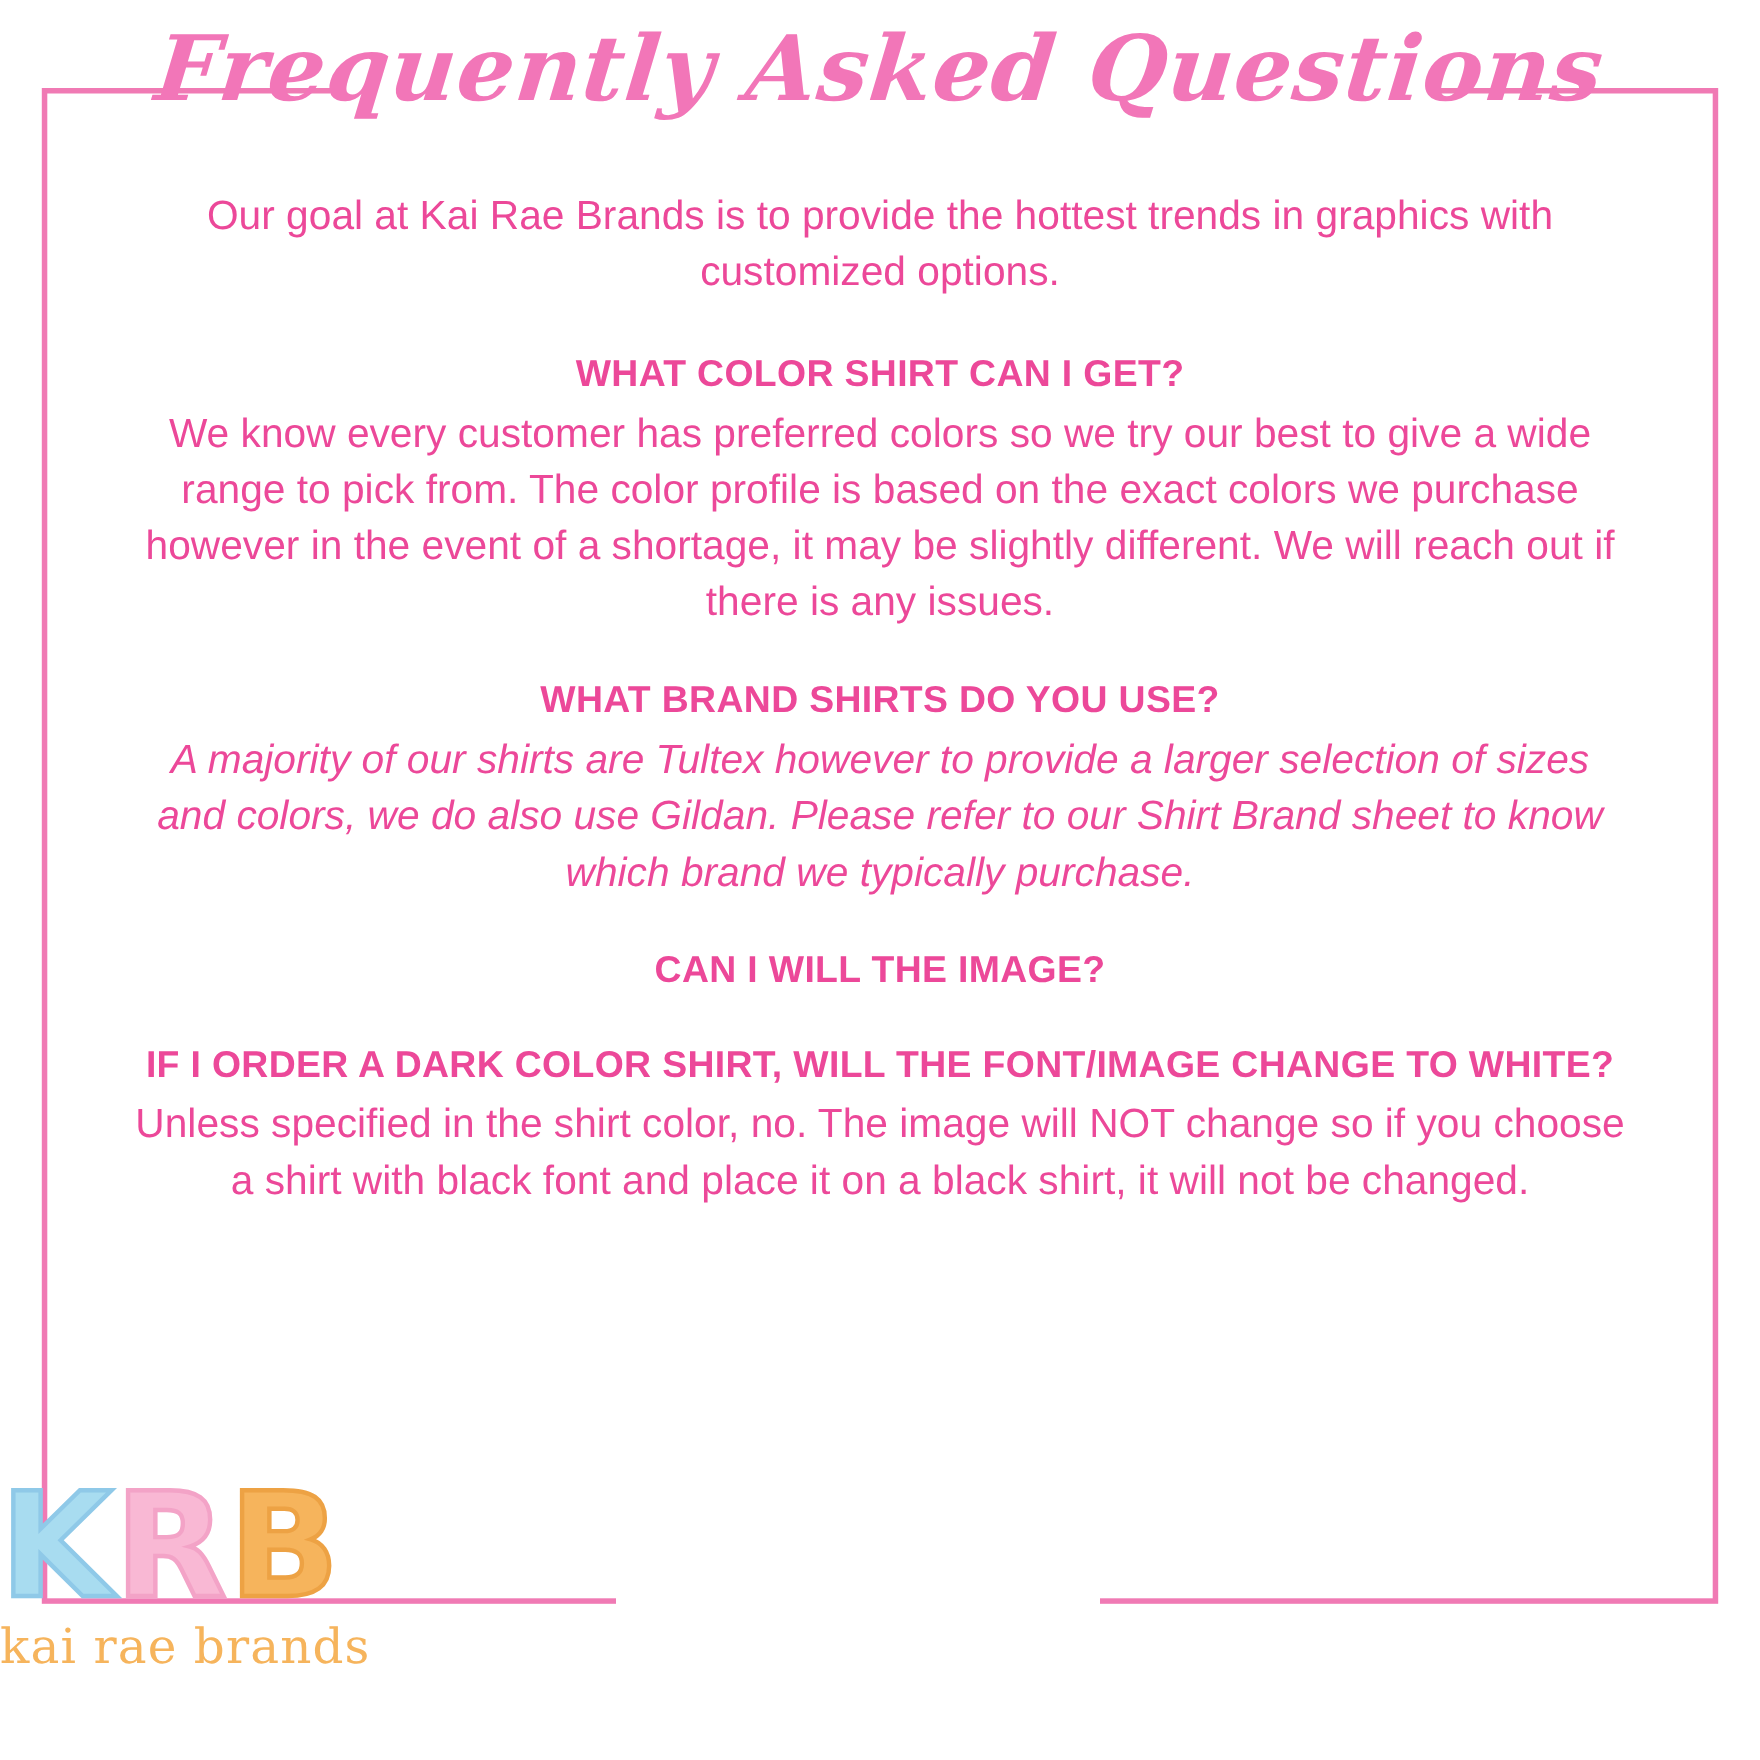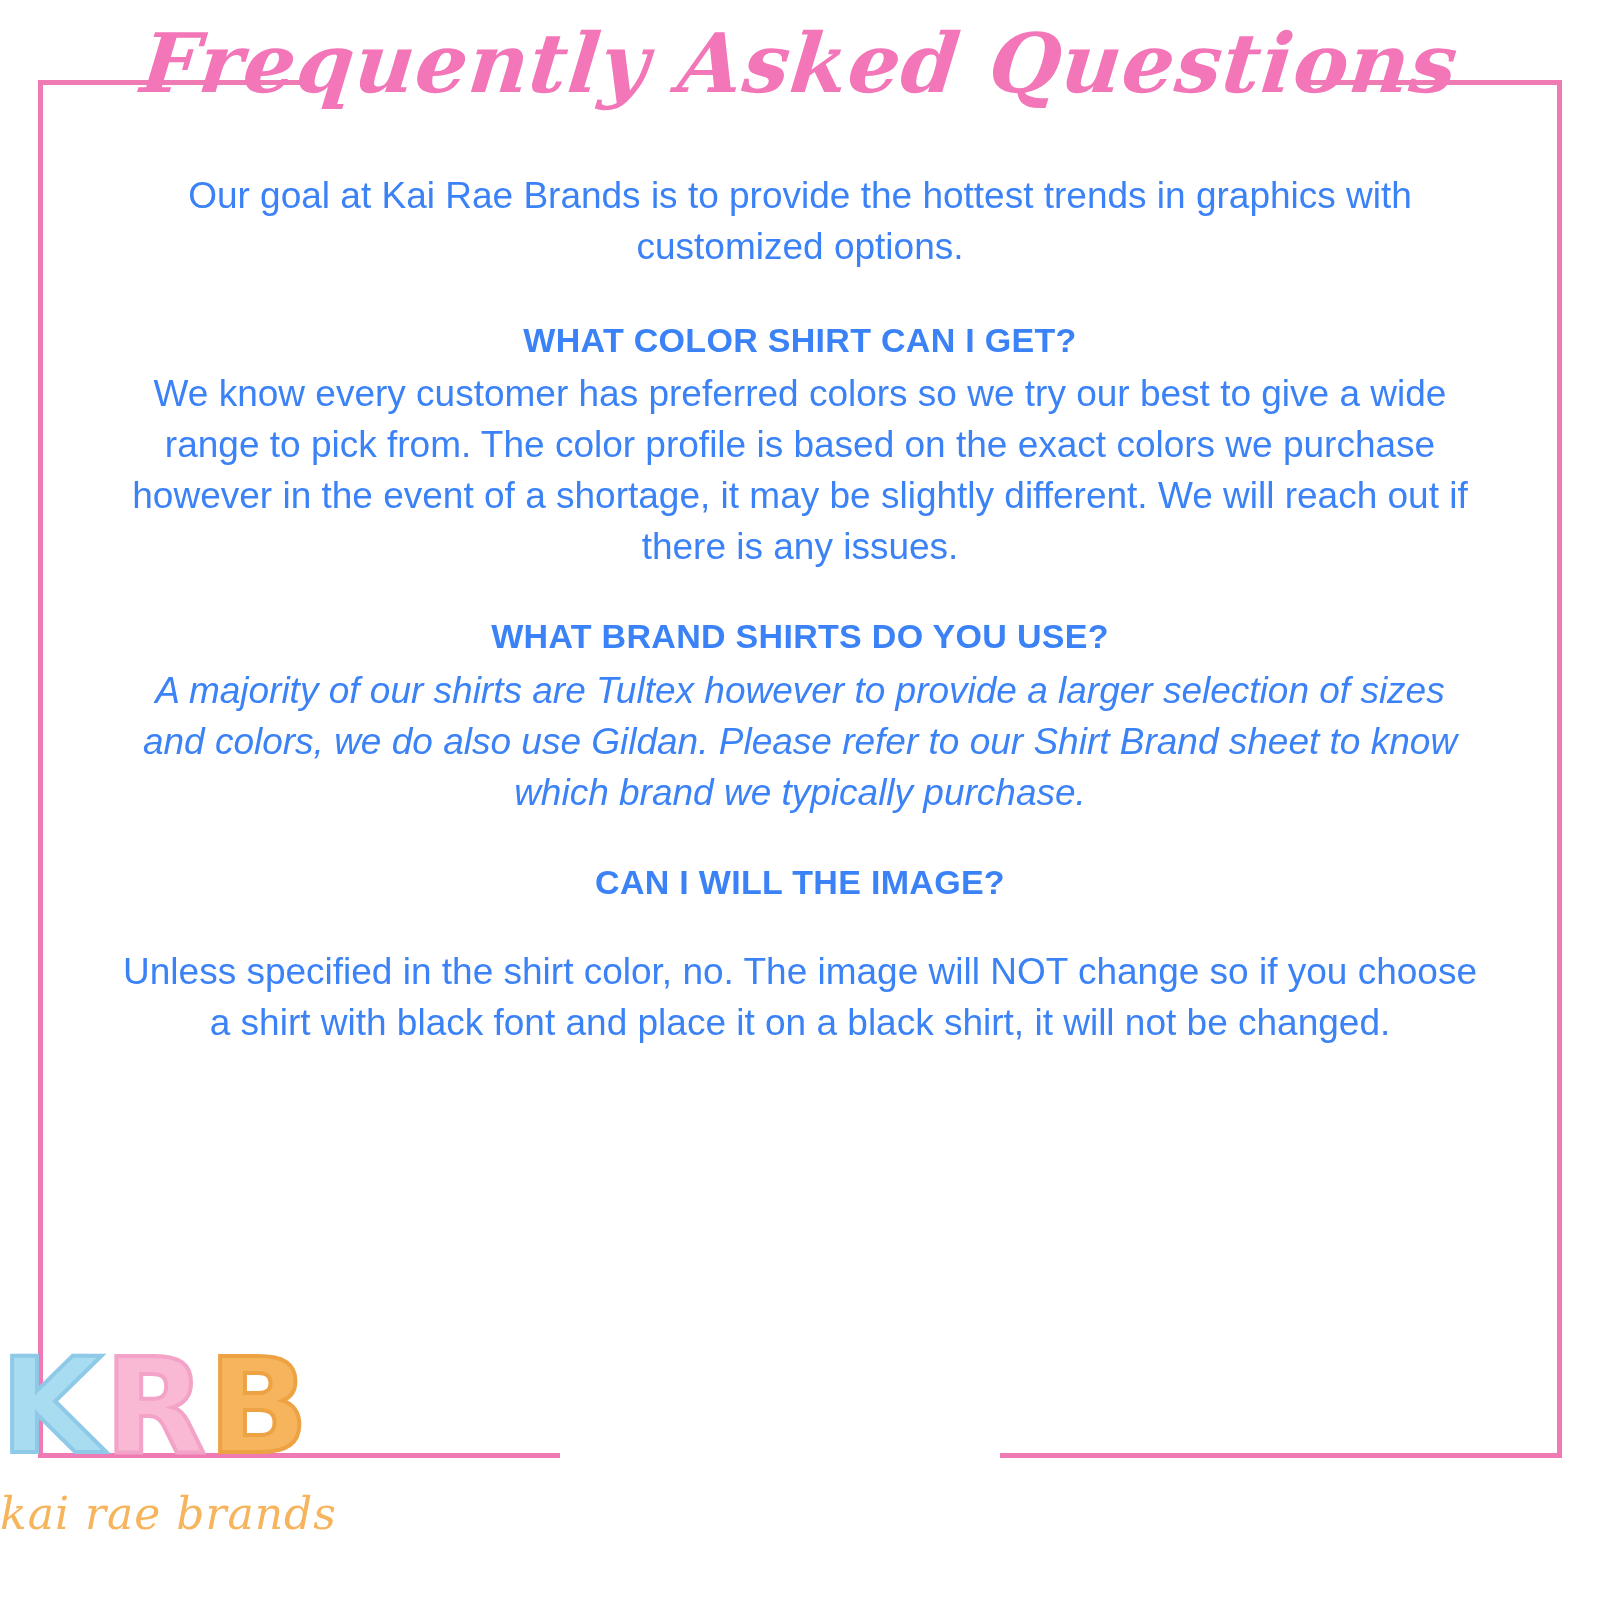--- a/index.html
+++ b/index.html
@@ -71,21 +71,21 @@
     transform: skewX(-6deg);
   }
 
   
   .content {
     position: absolute;
     left: 110px;
     top: 170px;
     width: 1380px;
     text-align: center;
-    color: #3b82f6;
+    color: #ec4899;
   }
   .intro {
     font-size: 37px;
     line-height: 1.38;
     margin: 0 0 46px 0;
     padding: 0 50px;
   }
   .qa {
     margin-bottom: 42px;
   }
@@ -121,24 +121,23 @@
     display: inline-block;
   }
   .logo-letters span {
     display: inline-block;
   }
   .l-k { color: #a8dcf0; -webkit-text-stroke: 4px #8fc9e8; }
   .l-r { color: #f9b8d4; -webkit-text-stroke: 4px #f3a3c7; }
   .l-b { color: #f6b45c; -webkit-text-stroke: 4px #eda244; }
   .logo-sub {
     font-family: "DejaVu Serif", serif;
-    font-style: italic;
     font-size: 44px;
     color: #f6b45c;
-    margin-top: 16px;
+    margin-top: 0;
     letter-spacing: 1px;
   }
 </style>
 </head>
 <body>
 
 <div class="page">
 
   <div class="frame"></div>
   <div class="frame-gap-top"></div>
@@ -160,20 +159,21 @@
     <div class="qa qa-2">
       <p class="q">WHAT BRAND SHIRTS DO YOU USE?</p>
       <p class="a">A majority of our shirts are Tultex however to provide a larger selection of sizes and colors, we do also use Gildan. Please refer to our Shirt Brand sheet to know which brand we typically purchase.</p>
     </div>
 
     <div class="qa qa-3">
       <p class="q">CAN I WILL THE IMAGE?</p>
     </div>
 
     <div class="qa qa-4">
+      <p class="q">IF I ORDER A DARK COLOR SHIRT, WILL THE FONT/IMAGE CHANGE TO WHITE?</p>
       <p class="a">Unless specified in the shirt color, no. The image will NOT change so if you choose a shirt with black font and place it on a black shirt, it will not be changed.</p>
     </div>
 
   </div>
 
   <div class="logo">
     <div class="logo-letters">
       <span class="l-k">K</span><span class="l-r">R</span><span class="l-b">B</span>
     </div>
     <div class="logo-sub">kai rae brands</div>

